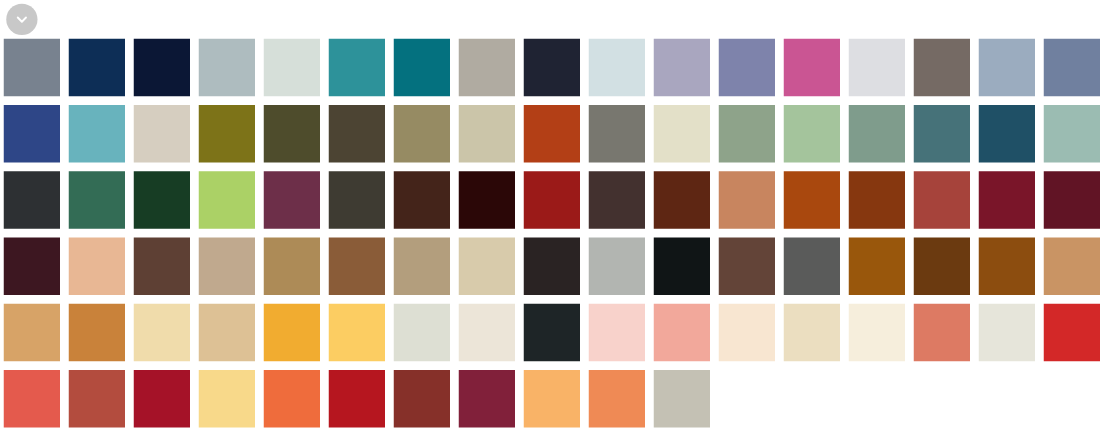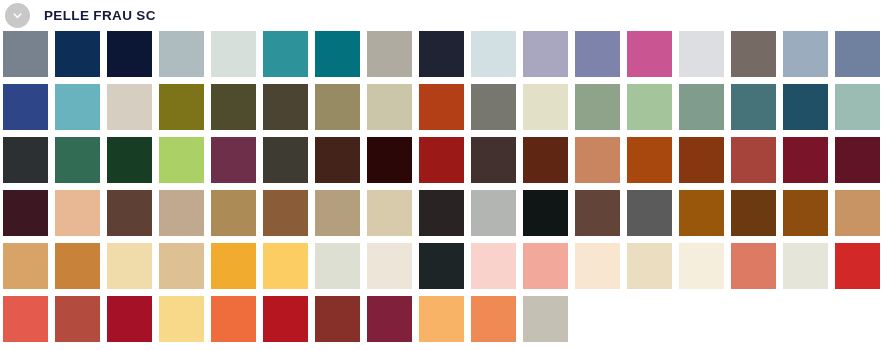--- a/index.html
+++ b/index.html
@@ -97,21 +97,20 @@
 <div class="panel">
 
   <div class="panel-header">
     <button class="collapse-toggle" aria-label="collapse">
       <span class="chev">
         <svg width="11" height="11" viewBox="0 0 11 11" aria-hidden="true">
           <path d="M2.2 4.0 L5.5 7.4 L8.8 4.0" fill="none" stroke="#ffffff" stroke-width="1.5" stroke-linecap="round" stroke-linejoin="round"></path>
         </svg>
       </span>
     </button>
-    <div class="panel-title">PELLE FRAU SC</div>
   </div>
 
   <div class="swatch-grid" style="gap: 7px;">
       <div class="swatch-row" style="gap: 7px; height: 46px;">
         <div class="swatch" style="background: rgb(120, 130, 143); width: 45px; flex: 0 0 45px; height: 46px;"></div>
         <div class="swatch" style="background: rgb(13, 46, 86); width: 45px; flex: 0 0 45px; height: 46px;"></div>
         <div class="swatch" style="background: rgb(11, 23, 53); width: 45px; flex: 0 0 45px; height: 46px;"></div>
         <div class="swatch" style="background: rgb(174, 188, 191); width: 45px; flex: 0 0 45px; height: 46px;"></div>
         <div class="swatch" style="background: rgb(214, 223, 217); width: 45px; flex: 0 0 45px; height: 46px;"></div>
         <div class="swatch" style="background: rgb(45, 146, 154); width: 45px; flex: 0 0 45px; height: 46px;"></div>

